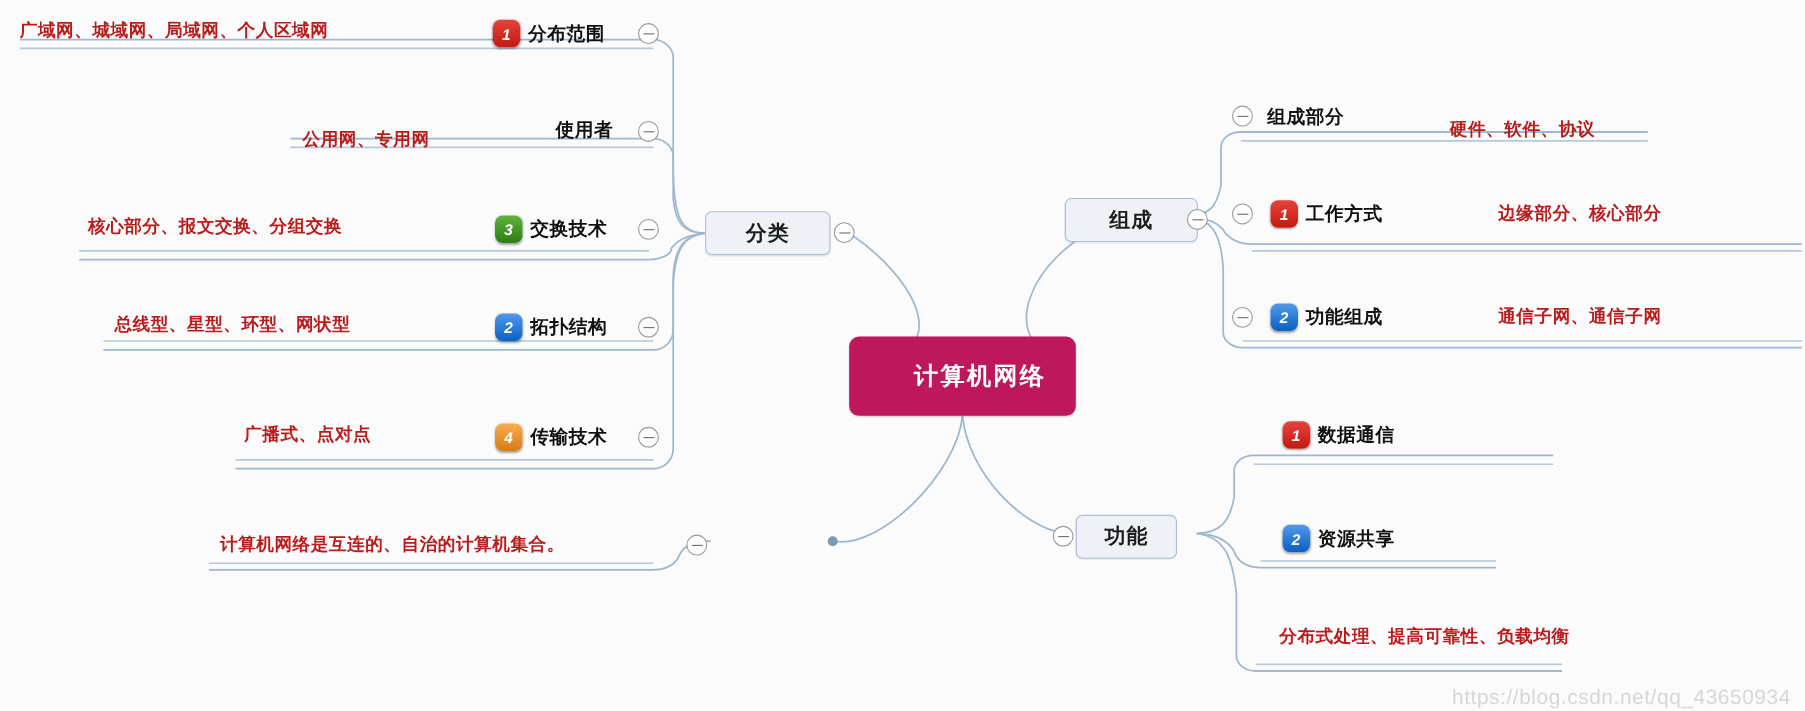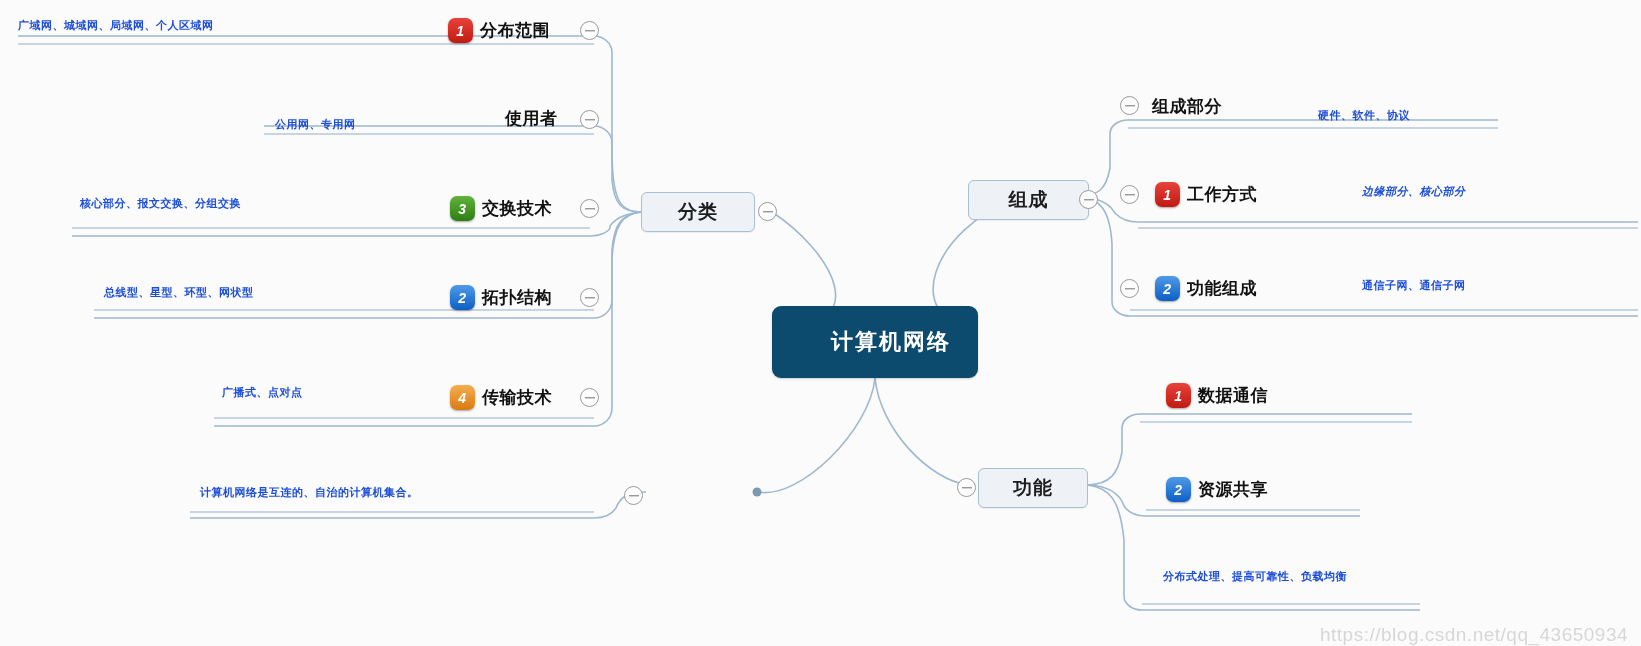--- a/index.html
+++ b/index.html
@@ -18,21 +18,21 @@
   svg.links .dot{fill:#7e9ab3;stroke:none;}
 
   
   .node{
     position:absolute;
     box-sizing:border-box;
     display:flex;align-items:center;justify-content:center;
     white-space:nowrap;
   }
   .root{
-    background:#0c4a6e;
+    background:#be185d;
     color:#ffffff;
     border-radius:9px;
     font-size:22px;
     font-weight:bold;
     letter-spacing:2px;
     box-shadow:0 1px 2px rgba(0,0,0,.18);
     padding-left:32px;
   }
   .branch{
     background:#eef2f7;
@@ -52,23 +52,23 @@
     white-space:nowrap;
     font-size:17px;
     font-weight:bold;
     color:#111;
     letter-spacing:.5px;
   }
   .topic .txt{display:inline-block;}
   .leaf{
     position:absolute;
     white-space:nowrap;
-    font-size:11px;
-    font-weight:bold;
-    color:#1d4ed8;
+    font-size:16px;
+    font-weight:bold;
+    color:#b91c1c;
     letter-spacing:.5px;
   }
 
   
   .badge{
     display:inline-flex;align-items:center;justify-content:center;
     width:25px;height:25px;
     border-radius:7px;
     color:#fff;
     font-size:14px;
@@ -166,21 +166,21 @@
   <div class="node branch" style="left:641px;top:192px;width:114px;height:40px;">
     <span>分类</span>
   </div>
   <div class="toggle" style="left:758px;top:202px;"></div>
 
   <div class="node branch" style="left:968px;top:180px;width:121px;height:40px;">
     <span>组成</span>
   </div>
   <div class="toggle" style="left:1079px;top:190px;"></div>
 
-  <div class="node branch" style="left:978px;top:468px;width:110px;height:40px;">
+  <div class="node branch" style="left:978px;top:468px;width:92px;height:40px;">
     <span>功能</span>
   </div>
   <div class="toggle" style="left:957px;top:478px;"></div>
 
   <div class="toggle" style="left:624px;top:486px;"></div>
 
   <div class="topic" style="left:448px;top:18px;">
     <span class="badge red">1</span>
     <span class="txt">分布范围</span>
   </div>
@@ -220,21 +220,21 @@
   <div class="topic" style="left:1152px;top:95px;">
     <span class="txt">组成部分</span>
   </div>
   <div class="leaf" style="left:1318px;top:108px;">硬件、软件、协议</div>
 
   <div class="toggle" style="left:1120px;top:185px;"></div>
   <div class="topic" style="left:1155px;top:182px;">
     <span class="badge red">1</span>
     <span class="txt">工作方式</span>
   </div>
-  <div class="leaf" style="left:1362px;top:184px;font-style:italic;">边缘部分、核心部分</div>
+  <div class="leaf" style="left:1362px;top:184px;">边缘部分、核心部分</div>
 
   <div class="toggle" style="left:1120px;top:279px;"></div>
   <div class="topic" style="left:1155px;top:276px;">
     <span class="badge blue">2</span>
     <span class="txt">功能组成</span>
   </div>
   <div class="leaf" style="left:1362px;top:278px;">通信子网、通信子网</div>
 
   <div class="topic" style="left:1166px;top:383px;">
     <span class="badge red">1</span>

